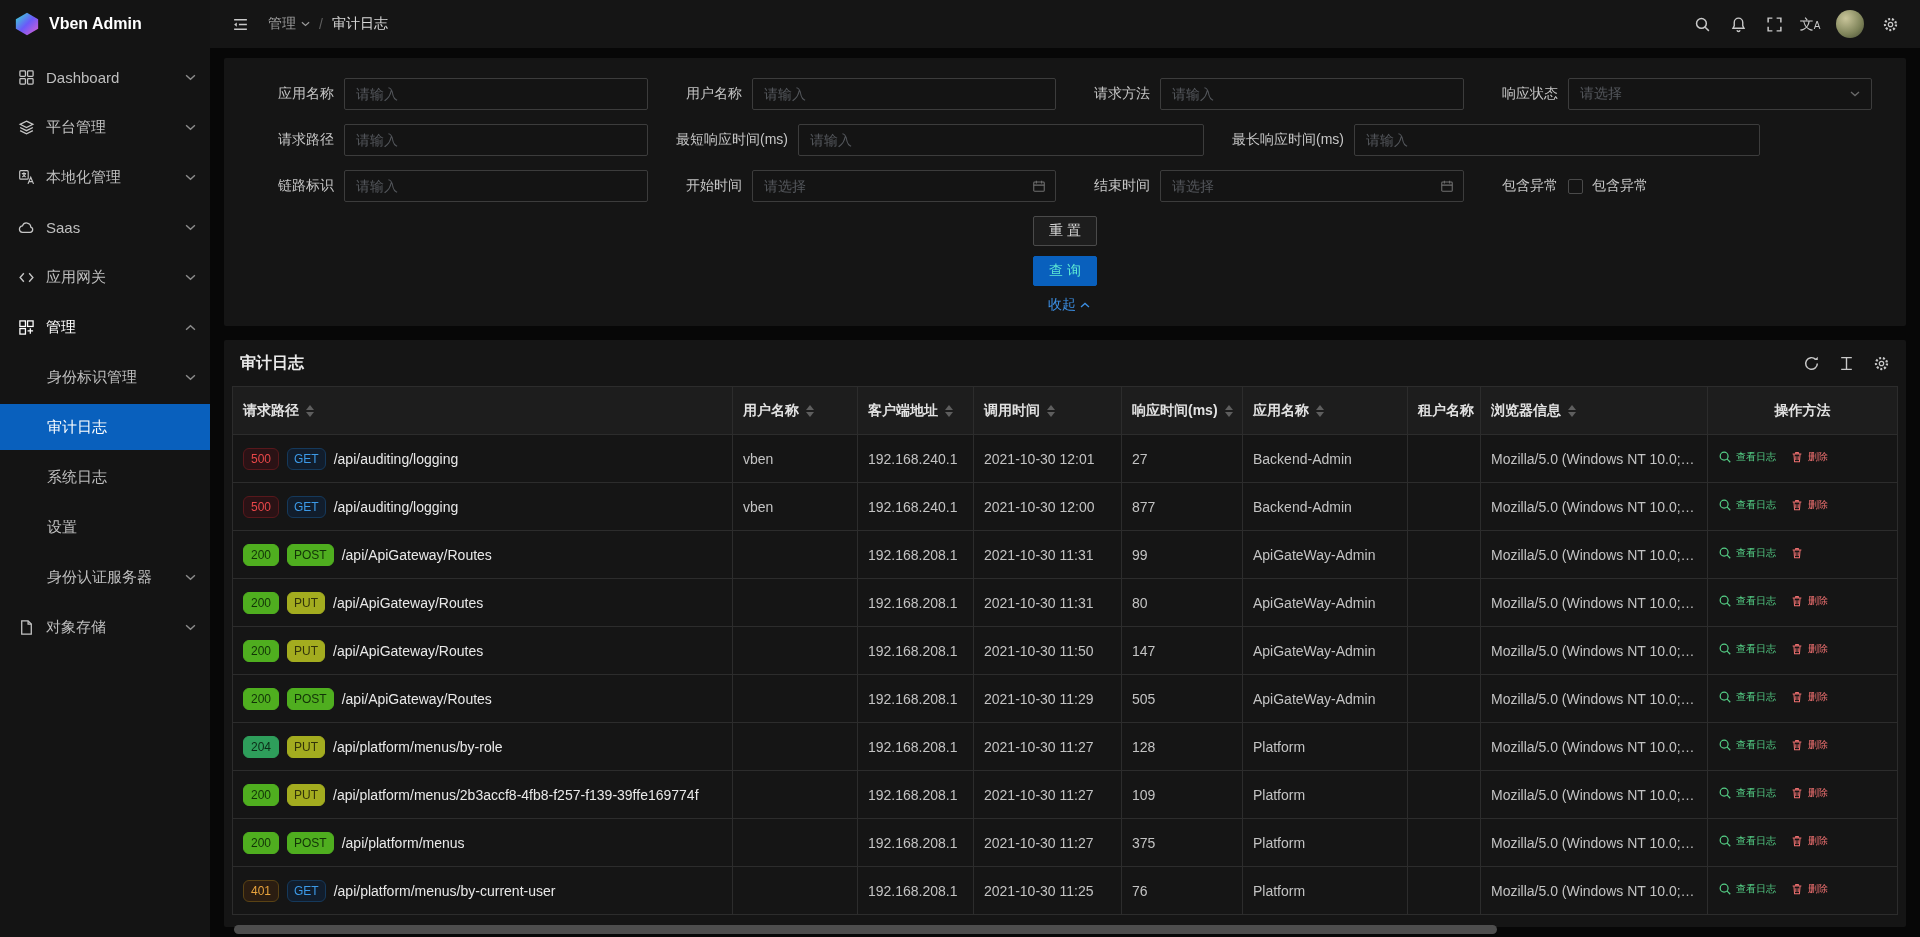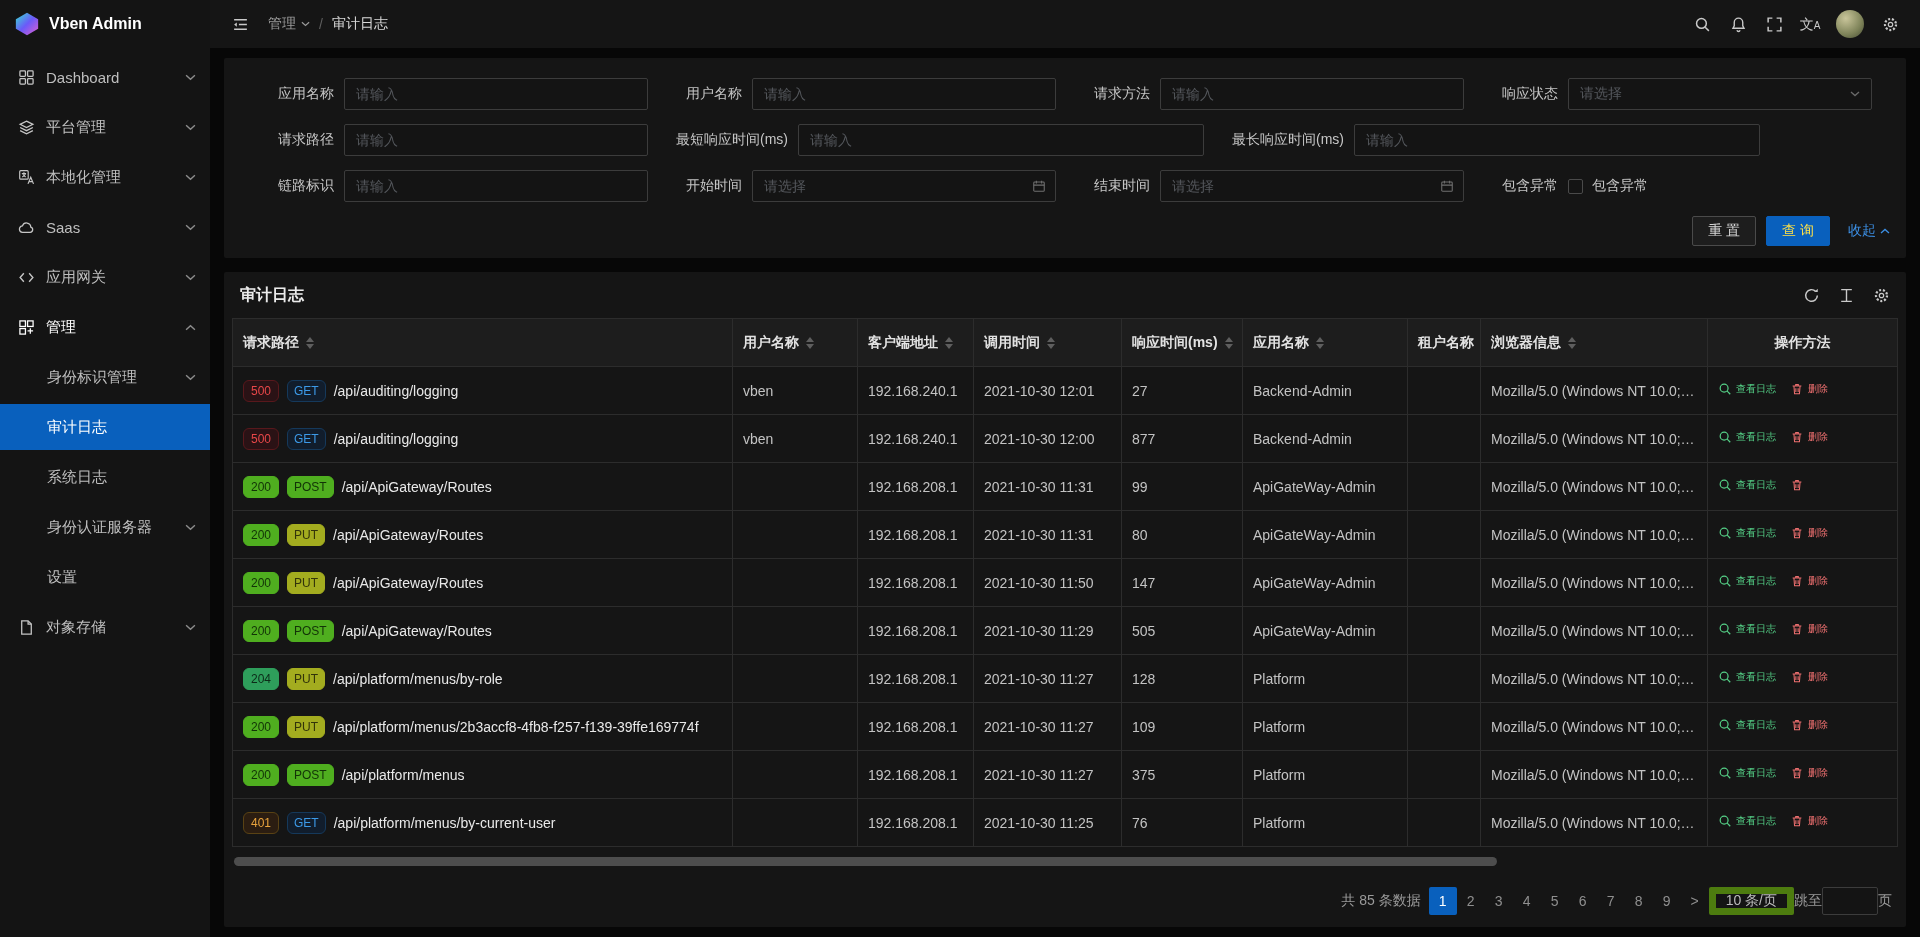--- a/index.html
+++ b/index.html
@@ -56,24 +56,24 @@
   .control { flex:1; position:relative; display:flex; align-items:center; }
   .ctl { width:100%; height:32px; background:#141414; border:1px solid #3c3c3c; border-radius:2px; color:#d9d9d9; padding:0 11px; font-size:14px; font-family:inherit; outline:none; }
   .ctl::placeholder { color:#54575c; }
   .sel { display:flex; align-items:center; justify-content:space-between; cursor:pointer; }
   .sel .ph { color:#54575c; }
   .sel svg { width:10px; height:6px; color:#6a6a6a; flex:none; }
   .suffix-ic { position:absolute; right:10px; width:14px; height:14px; color:#6f6f6f; pointer-events:none; }
   .control.has-suffix .ctl { padding-right:32px; }
   .chk-box { width:15px; height:15px; border:1px solid #4a4a4a; border-radius:2px; background:#141414; cursor:pointer; flex:none; }
   .chk-label { margin-left:9px; color:#c6c6c6; }
-  .f-actions { display:flex; justify-content:flex-end; align-items:center; gap:10px; margin-top:4px; }
+  .f-actions { display:flex; justify-content:flex-end; align-items:center; gap:10px; margin-top:4px;flex-direction:column; }
   .btn { height:30px; padding:0 15px; border-radius:2px; font-size:14px; font-family:inherit; cursor:pointer; }
   .btn-default { background:#1d1d1d; border:1px solid #4a4a4a; color:#d9d9d9; }
-  .btn-primary { background:var(--primary); border:1px solid var(--primary); color:#fde047; }
+  .btn-primary { background:var(--primary); border:1px solid var(--primary); color:#5eead4; }
   .collapse-link { color:var(--link); display:flex; align-items:center; gap:4px; cursor:pointer; margin-left:8px; }
   .collapse-link svg { width:10px; height:6px; transform:rotate(180deg); }
 
   
   .table-card { flex:1; padding:0 8px 8px; display:flex; flex-direction:column; min-height:0; }
   .card-head { height:46px; display:flex; align-items:center; justify-content:space-between; padding:0 8px; flex:none; }
   .card-title { color:#eaeaea; font-size:16px; font-weight:600; }
   .card-tools { display:flex; align-items:center; gap:18px; color:#c9c9c9; }
   .tool { width:17px; height:17px; cursor:pointer; }
   .tool svg { width:100%; height:100%; display:block; }
@@ -223,29 +223,29 @@
               </svg>
             </span>
         </div>
         <div class="menu-item sub active">
           <span class="mi-label">审计日志</span>
         </div>
         <div class="menu-item sub">
           <span class="mi-label">系统日志</span>
         </div>
         <div class="menu-item sub">
+          <span class="mi-label">设置</span>
+        </div>
+        <div class="menu-item sub">
           <span class="mi-label">身份认证服务器</span>
           <span class="mi-arrow">
               <svg viewBox="0 0 10 6" fill="none" stroke="currentColor" stroke-width="1.3">
                 <path d="M1 1l4 3.6L9 1"></path>
               </svg>
             </span>
-        </div>
-        <div class="menu-item sub">
-          <span class="mi-label">设置</span>
         </div>
       </div>
       <div class="menu-item">
         <span class="mi-icon">
             <svg viewBox="0 0 16 16" fill="none" stroke="currentColor" stroke-width="1.2">
               <path d="M3.5 1.8h6l3 3v9.4h-9z"></path>
               <path d="M9.5 1.8v3h3"></path>
             </svg>
           </span>
         <span class="mi-label">对象存储</span>

